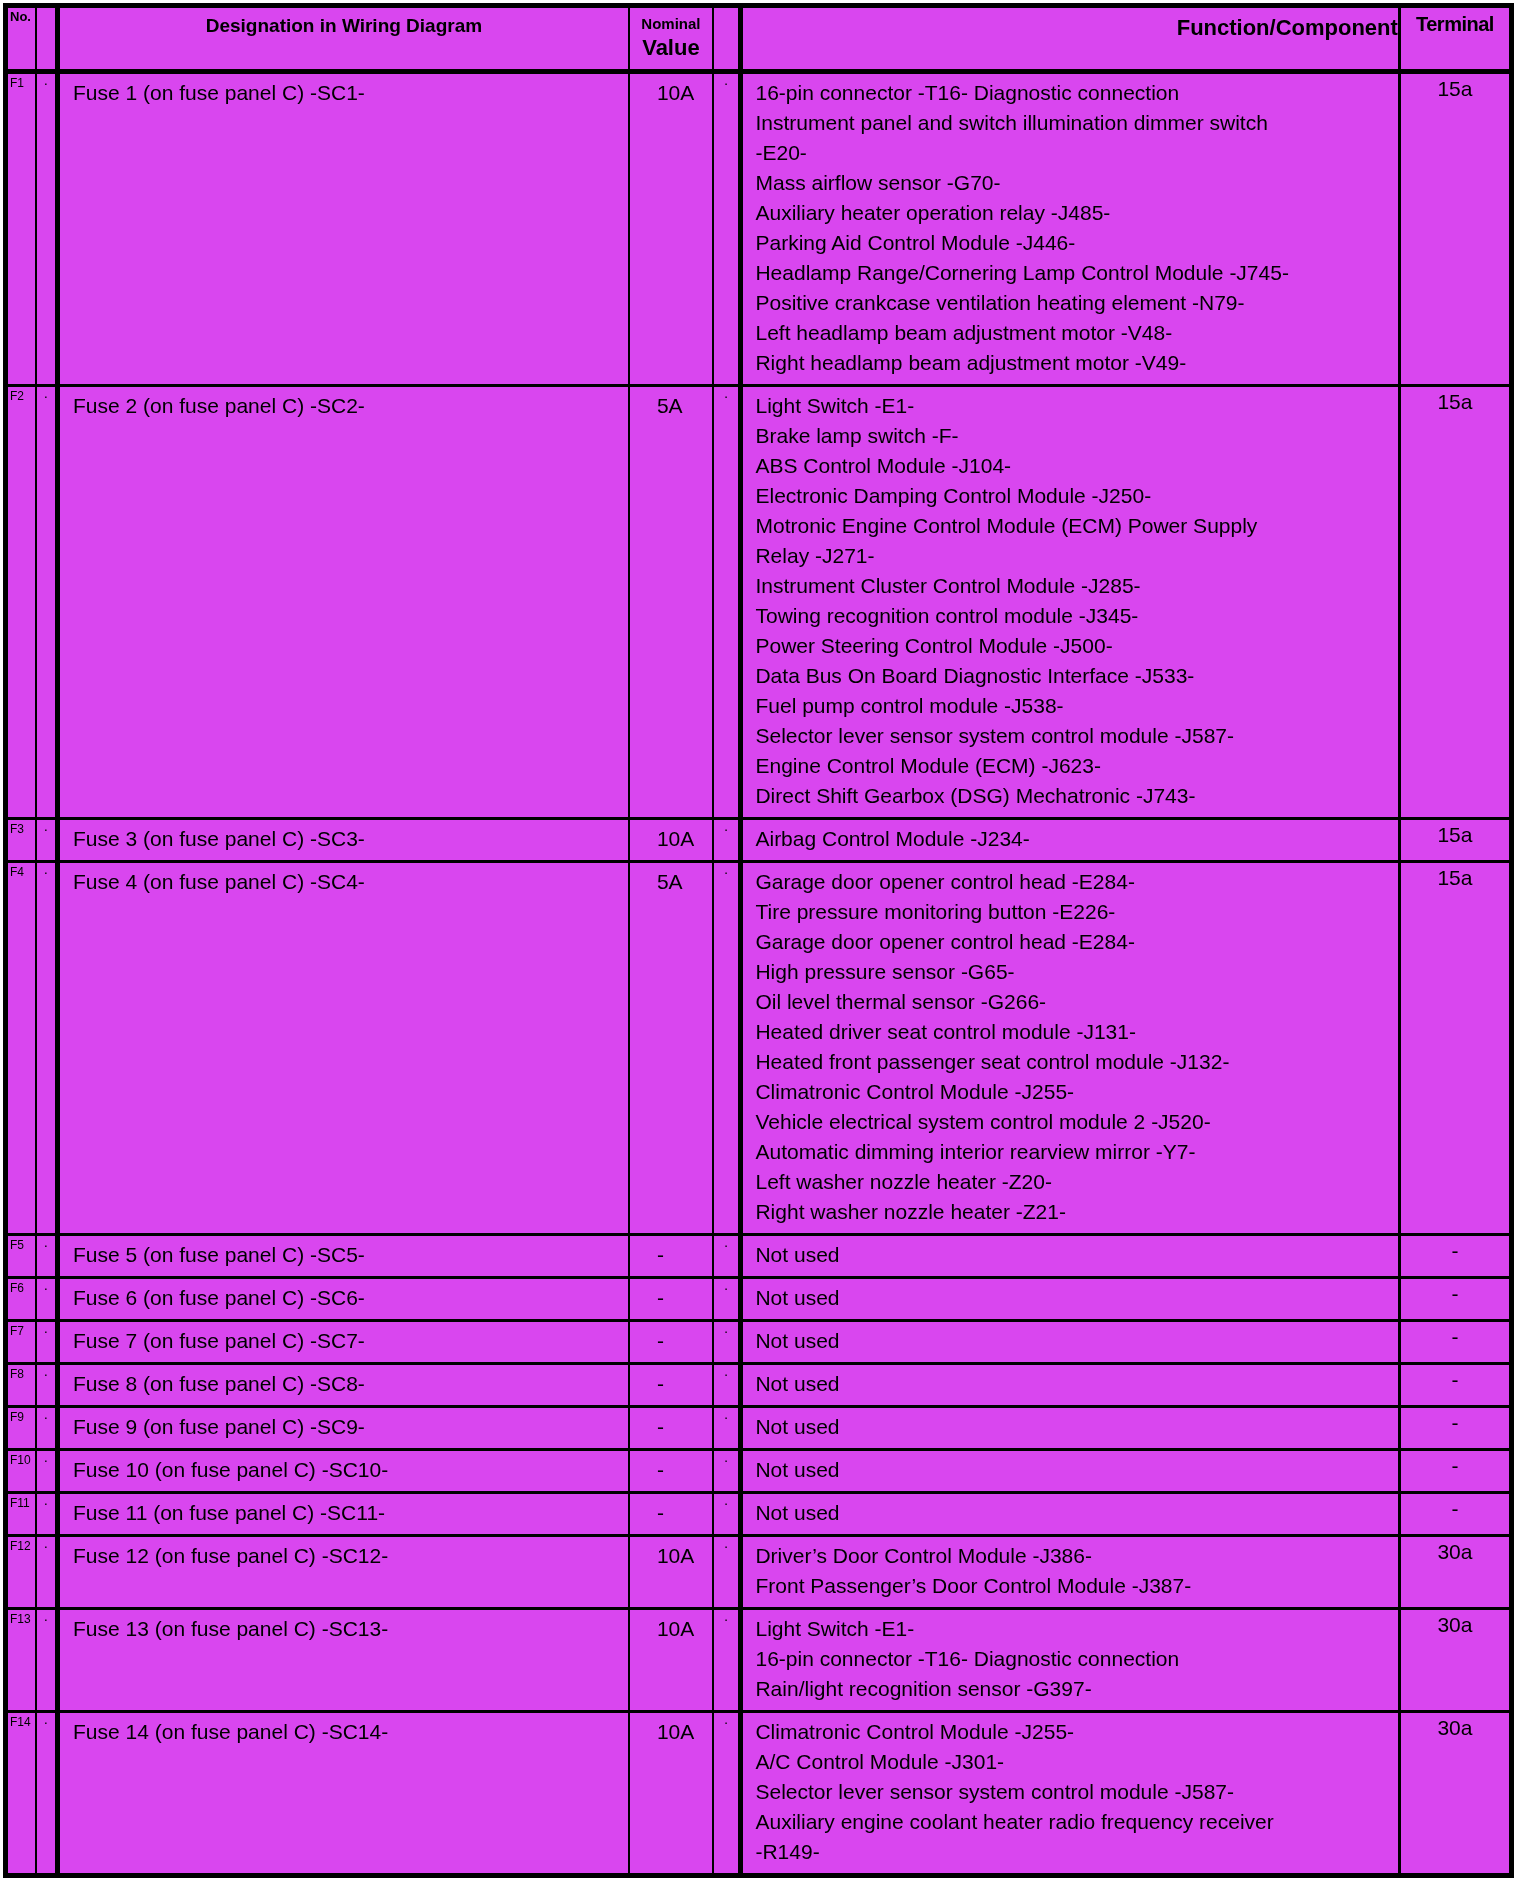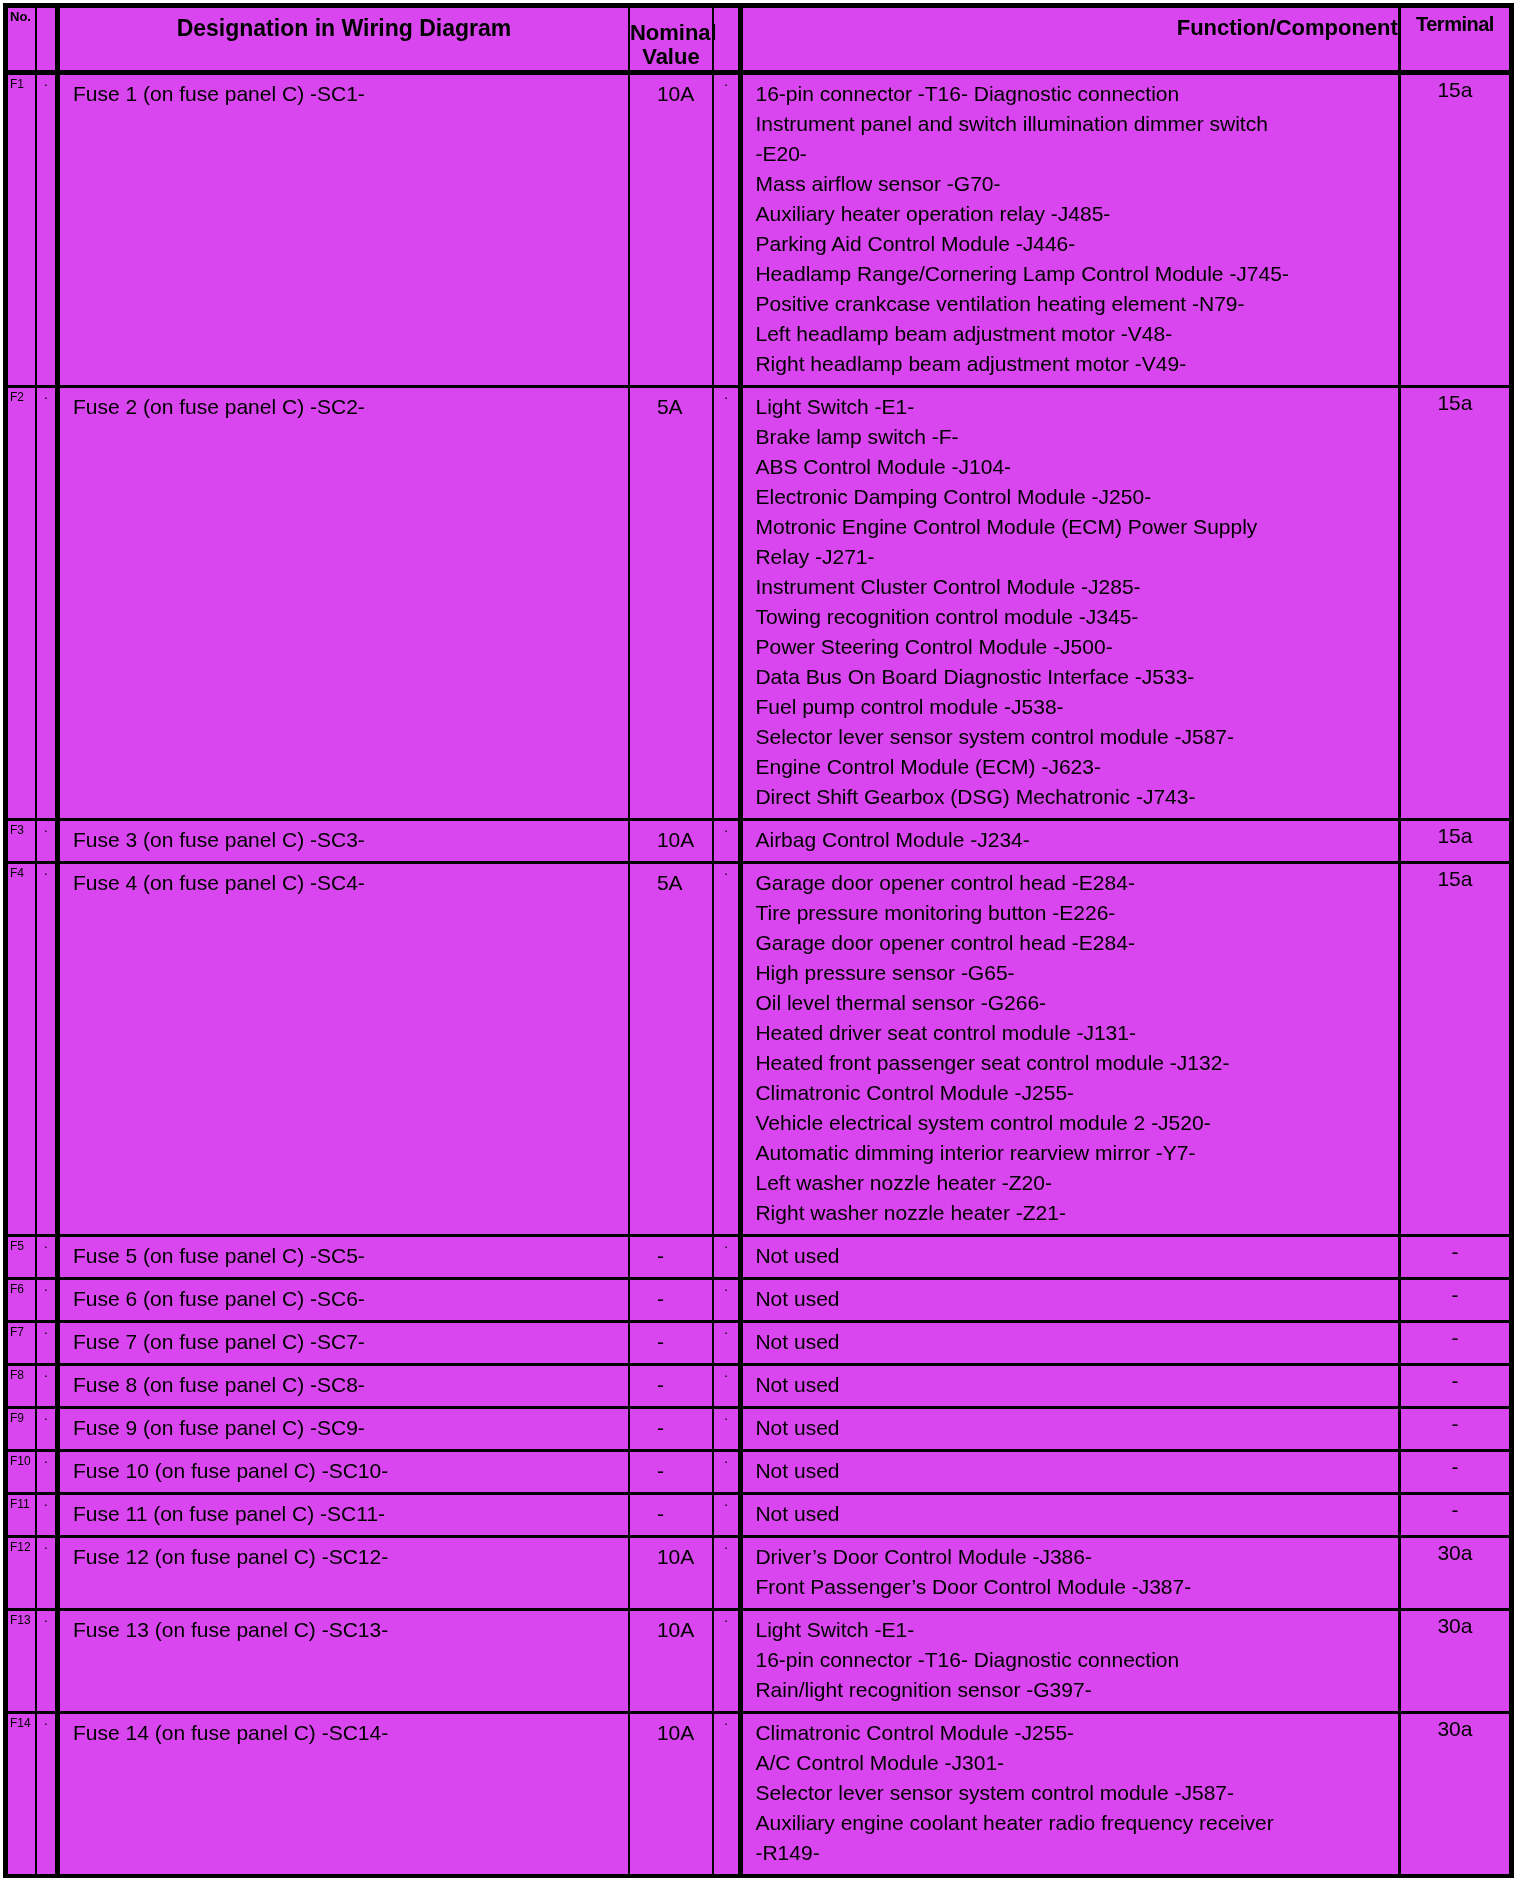--- a/index.html
+++ b/index.html
@@ -40,24 +40,24 @@
   .b-desig { border-right: 2px solid #000; }
   .b-value { border-right: 2px solid #000; }
   .b-m2    { border-right: 5px solid #000; }
   .b-func  { border-right: 3px solid #000; }
 
   .h-no {
     font-size: 13px; font-weight: bold; text-align: left;
     padding: 2px 0 0 2px; line-height: 14px;
   }
   .h-desig {
-    font-size: 23px; font-weight: bold; text-align: center; padding-top: 7px;
+    font-size: 19px; font-weight: bold; text-align: center; padding-top: 7px;
   }
   .h-value { text-align: center; }
-  .h-value .nominal-1 { font-size: 22px; font-weight: bold; line-height: 21px; padding-top: 14px; }
+  .h-value .nominal-1 { font-size: 15px; font-weight: bold; line-height: 21px; padding-top: 5px; }
   .h-value .nominal-2 { font-size: 22px; font-weight: bold; line-height: 27px; }
   .h-func {
     font-size: 22px; font-weight: bold; text-align: right; padding-top: 7px;
   }
   .h-term {
     font-size: 20px; font-weight: bold; padding-top: 5px;
     letter-spacing: -0.5px;
   }
 
   .fuse-no {

